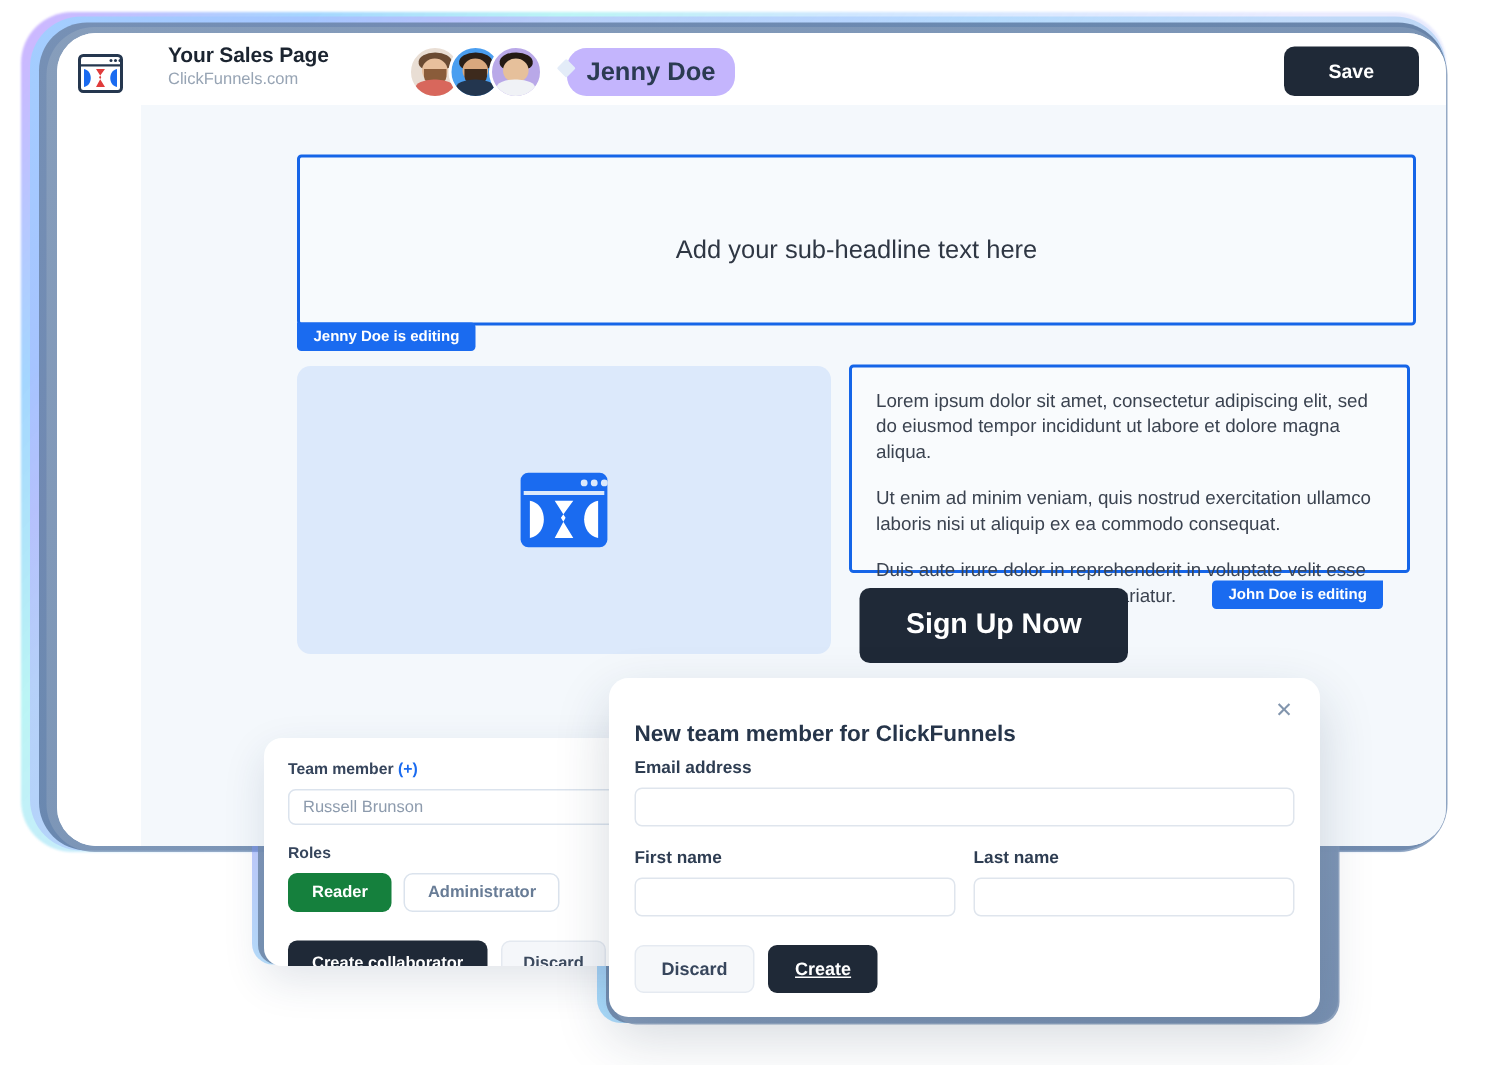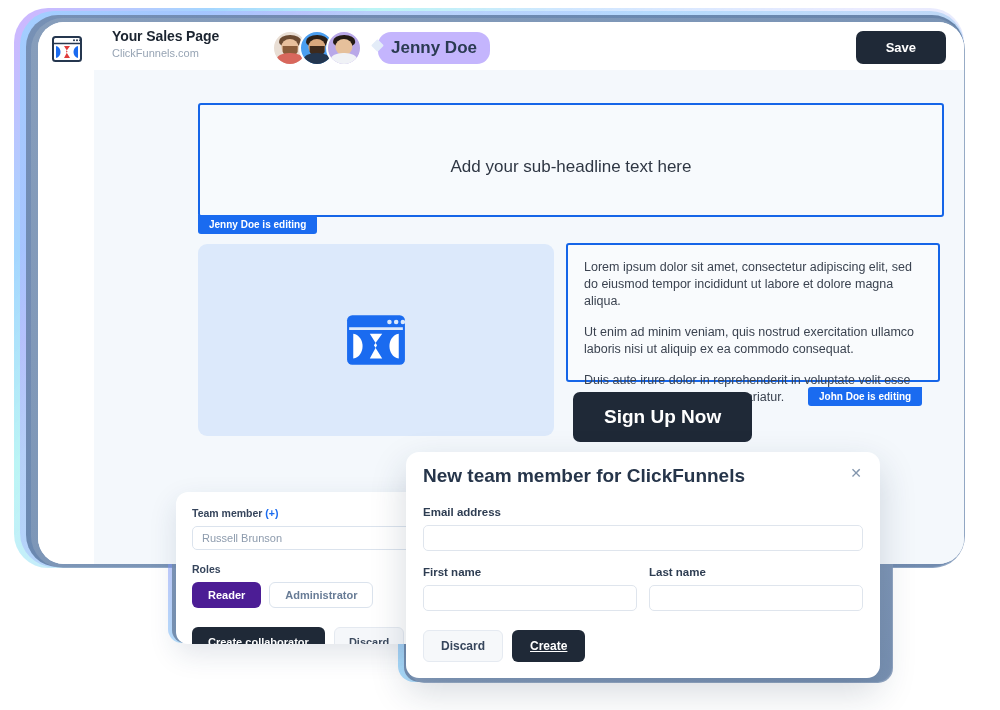--- a/index.html
+++ b/index.html
@@ -434,21 +434,21 @@
   .roles-label { margin-top: 13px; }
   .role-row { display: flex; gap: 8px; }
   .role-pill {
     font-size: 11px;
     font-weight: bold;
     padding: 7px 16px;
     border-radius: 6px;
     cursor: pointer;
   }
   .role-pill.active {
-    background: #4c1d95;
+    background: #15803d;
     color: #ffffff;
   }
   .role-pill.inactive {
     background: #ffffff;
     color: #687c96;
     border: 1px solid #dbe3ed;
     padding: 6px 15px;
   }
   .collab-actions {
     display: flex;
@@ -486,22 +486,22 @@
     width: 474px;
     height: 226px;
     background: #ffffff;
     border-radius: 13px;
     box-shadow: 0 14px 36px rgba(26,48,80,0.18);
     overflow: hidden;
   }
   .modal-title {
     position: absolute;
     left: 17px;
-    top: 13px;
-    font-size: 19px;
+    top: 29px;
+    font-size: 15px;
     font-weight: bold;
     color: #26354a;
   }
   .modal-close {
     position: absolute;
     right: 16px;
     top: 13px;
     width: 16px;
     height: 16px;
     color: #8295ad;

